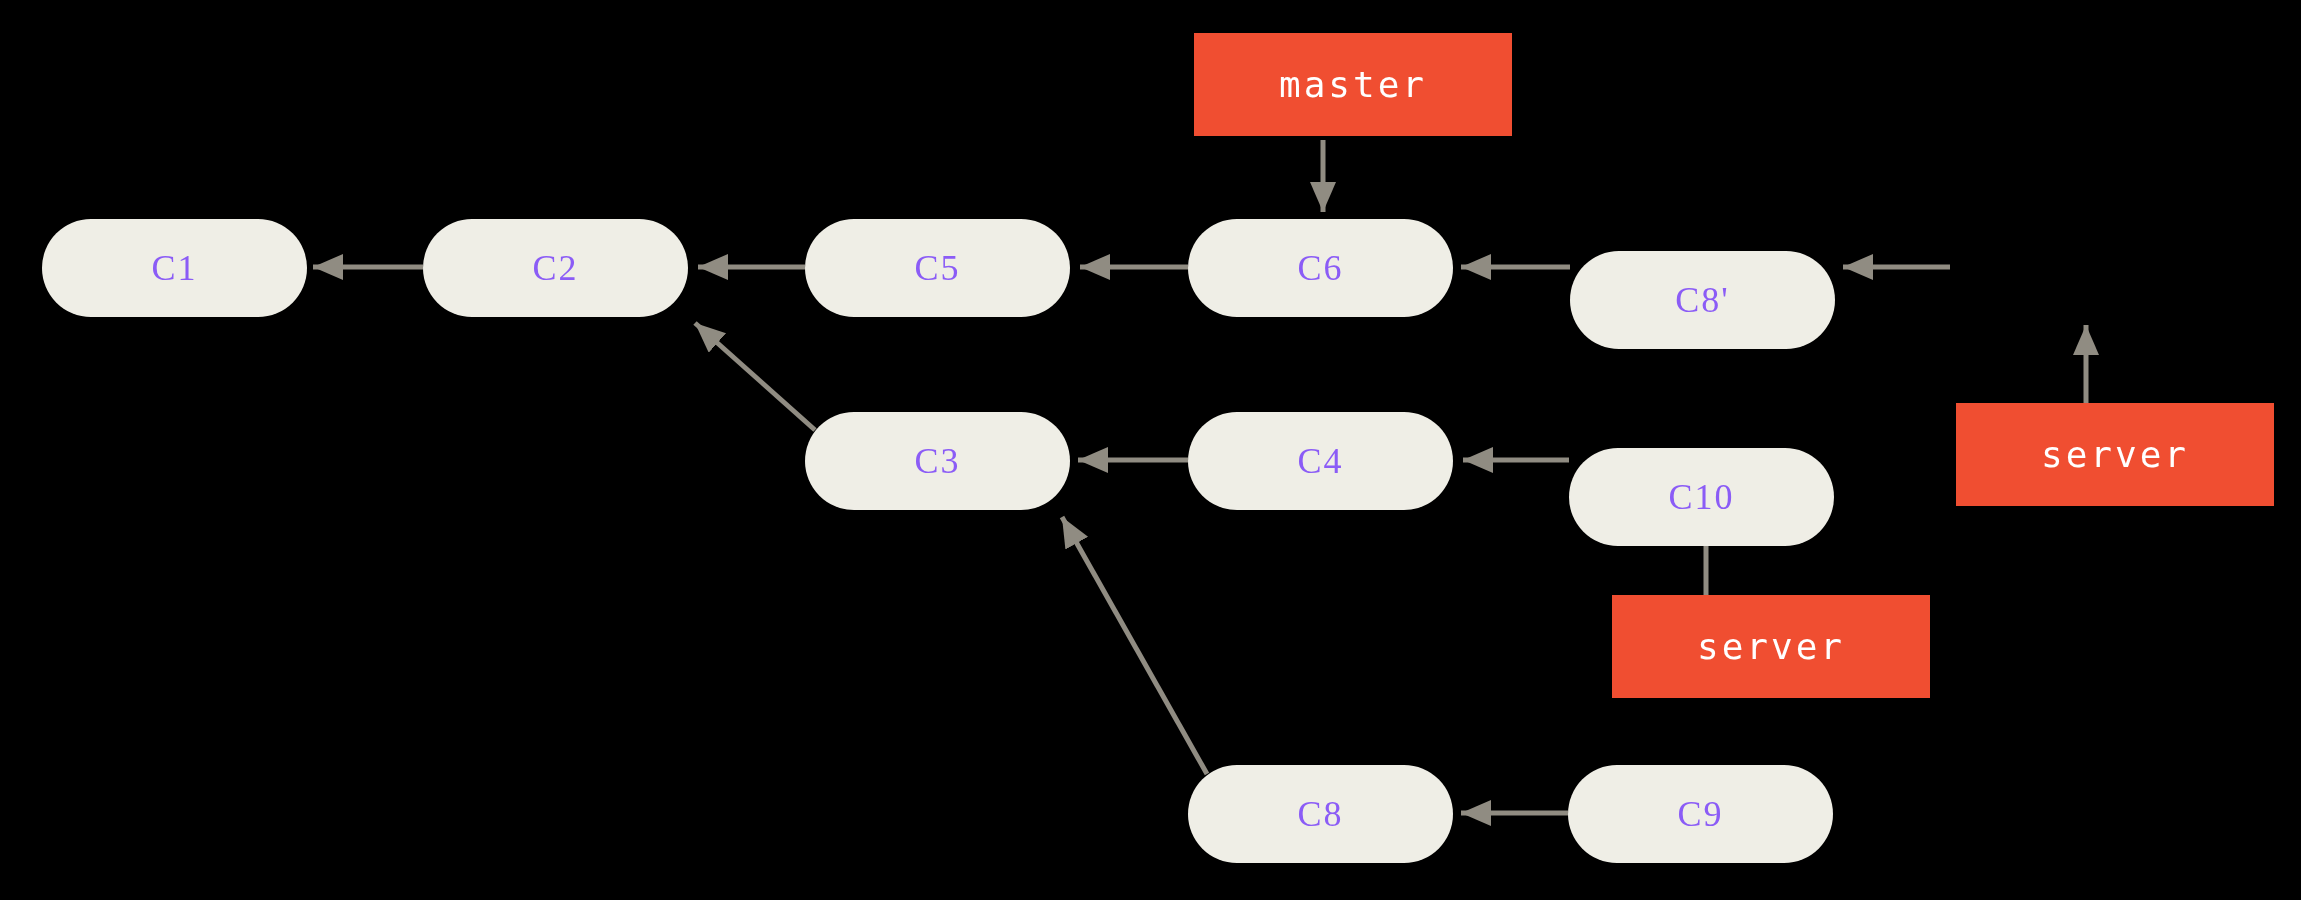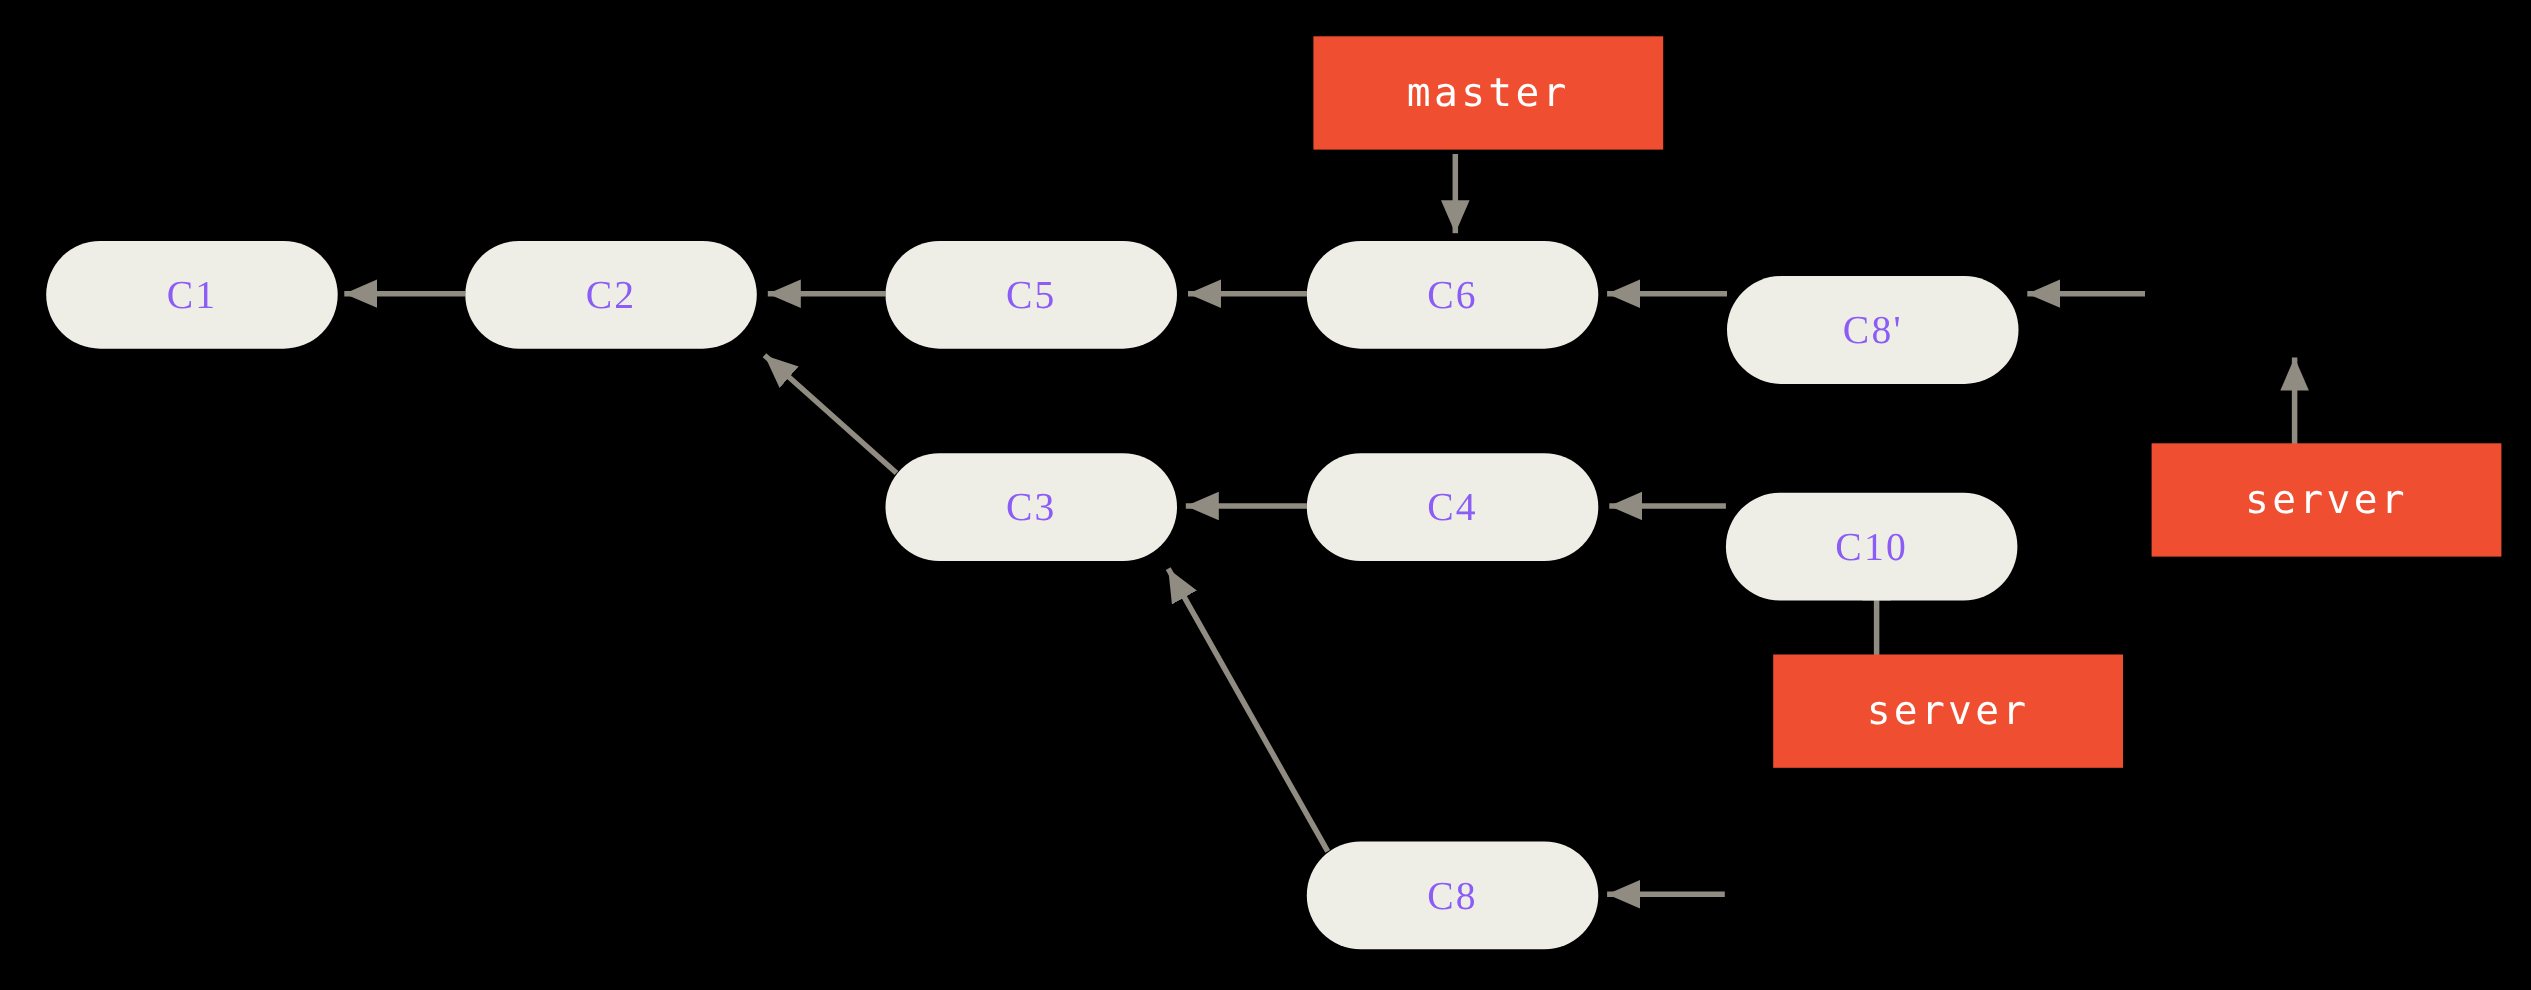--- a/index.html
+++ b/index.html
@@ -81,18 +81,19 @@
   <div class="commit-node" style="left:423px;  top:219px;">C2</div>
   <div class="commit-node" style="left:805px;  top:219px;">C5</div>
   <div class="commit-node" style="left:1188px; top:219px;">C6</div>
   <div class="commit-node" style="left:1570px; top:219px;margin-top:32px;">C8'</div>
 
   <div class="commit-node" style="left:805px;  top:412px;">C3</div>
   <div class="commit-node" style="left:1188px; top:412px;">C4</div>
   <div class="commit-node" style="left:1569px; top:412px;margin-top:36px;">C10</div>
 
   <div class="commit-node" style="left:1188px; top:765px;">C8</div>
+  <div class="commit-node" style="left:1568px; top:765px;">C9</div>
 
   <div class="branch-box" style="left:1194px; top:33px;">master</div>
   <div class="branch-box" style="left:1612px; top:595px;">server</div>
   <div class="branch-box" style="left:1956px; top:403px;">server</div>
 
 </div>
 
 </body></html>

